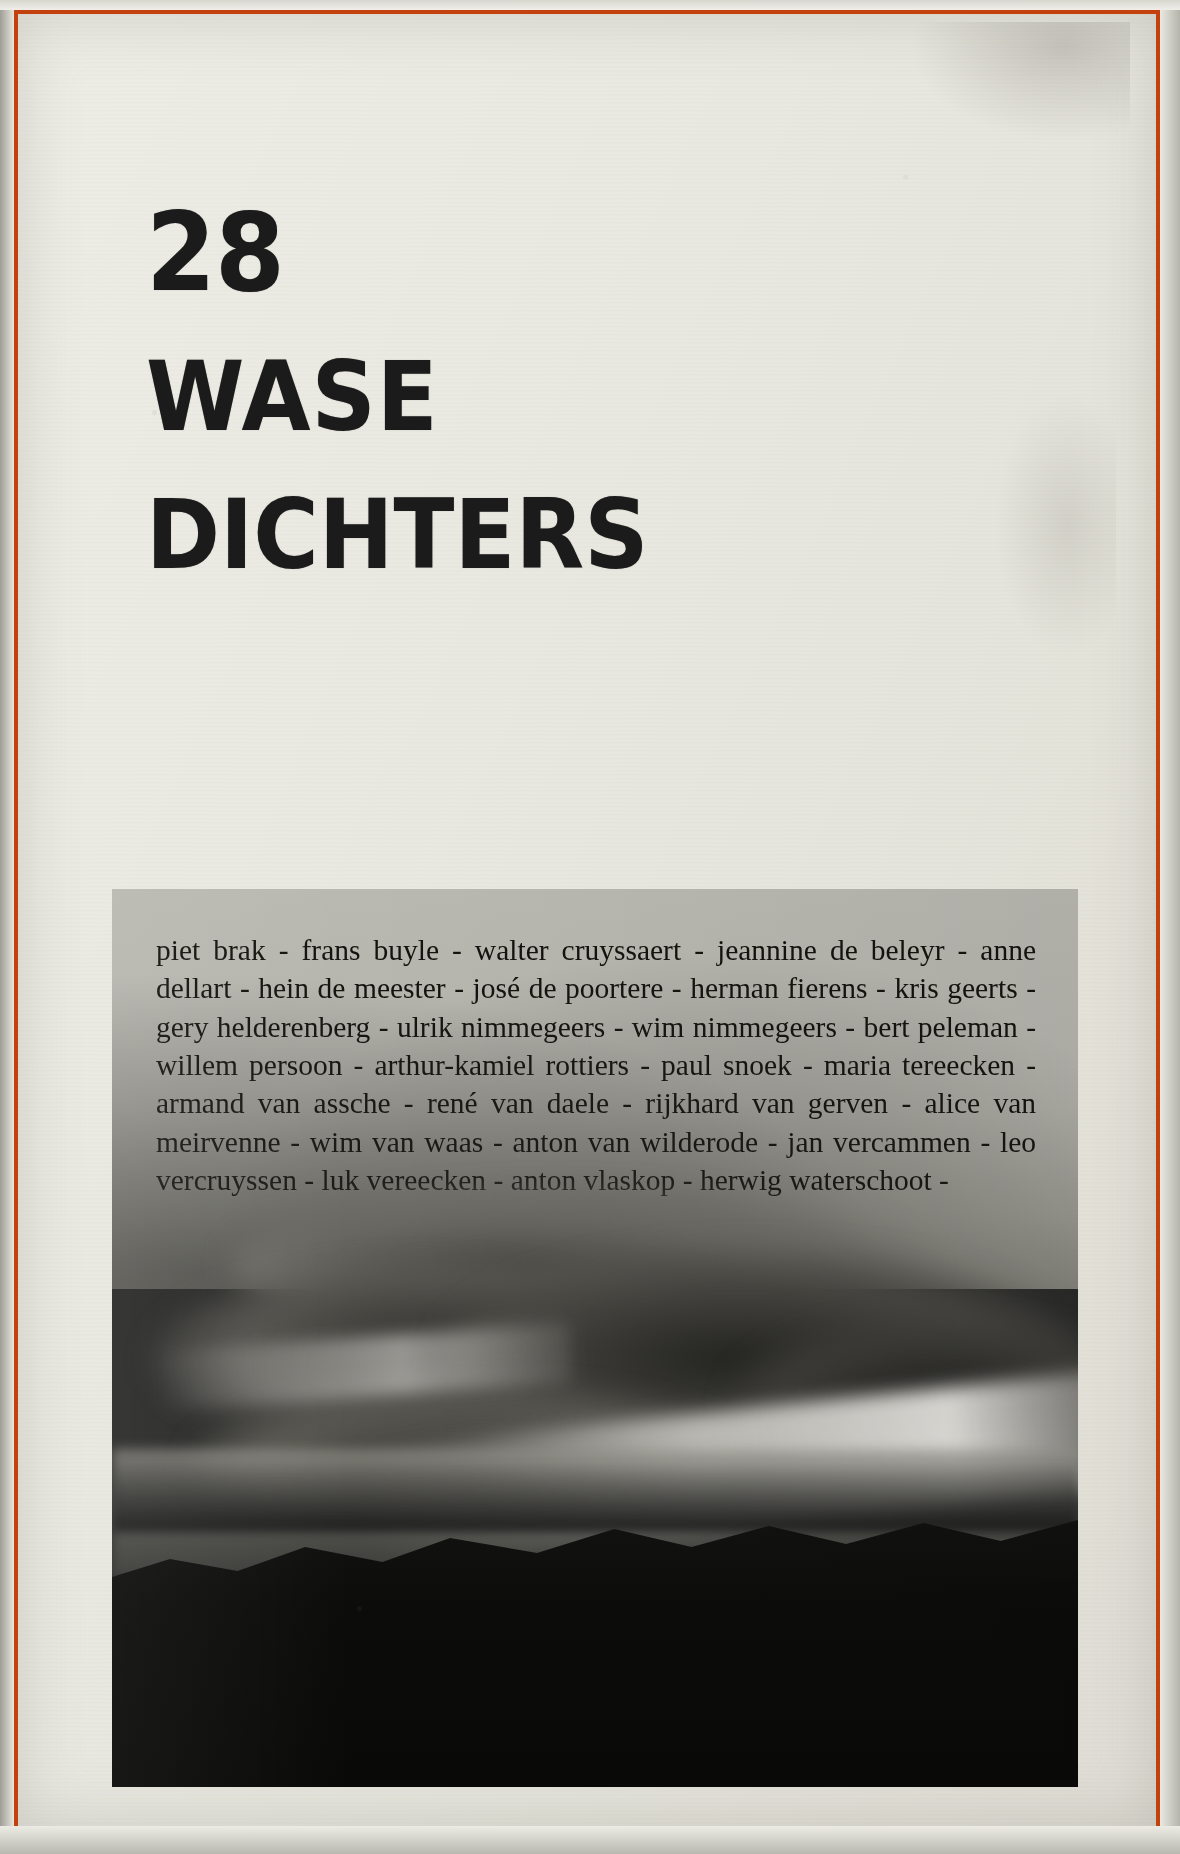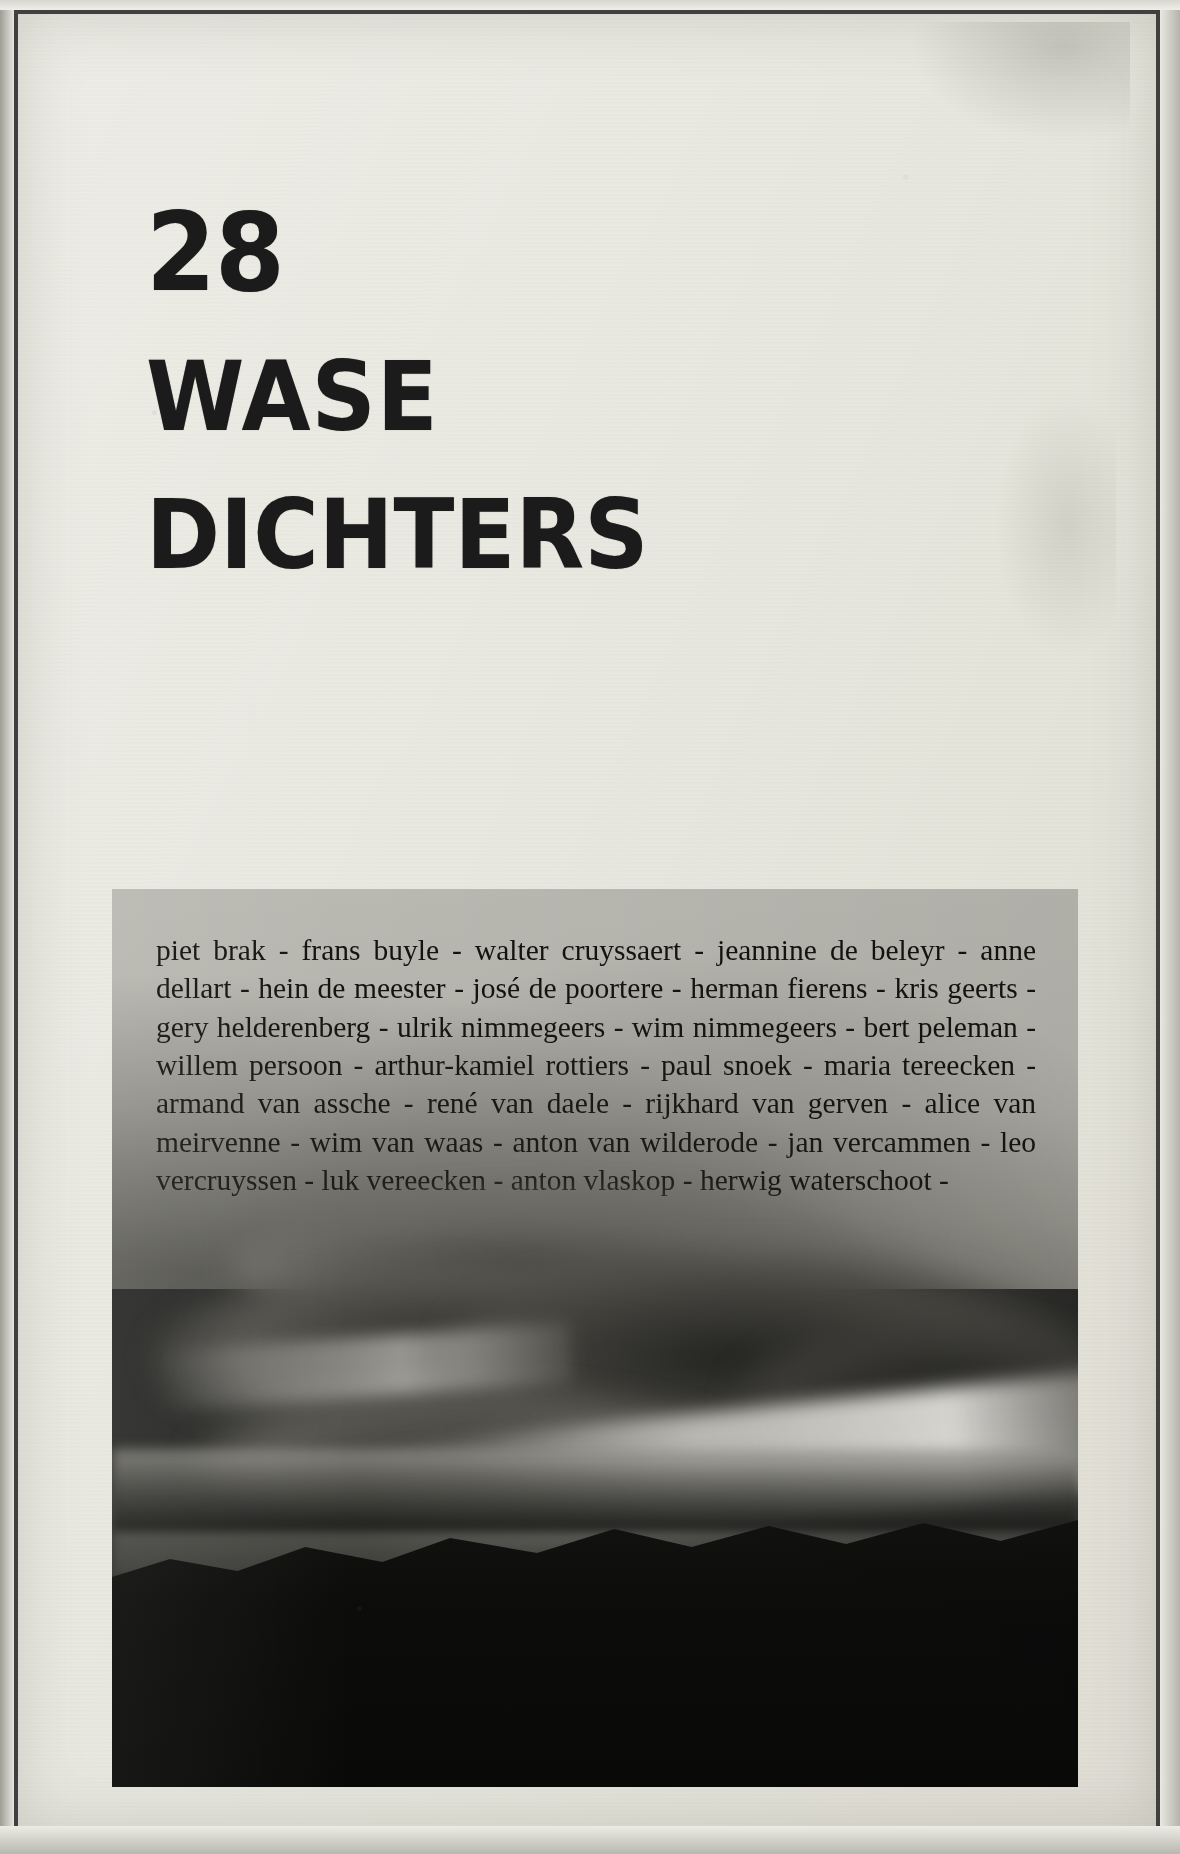--- a/index.html
+++ b/index.html
@@ -12,21 +12,21 @@
     height: 1854px;
     overflow: hidden;
     font-family: "Liberation Serif", serif;
   }
 
   
   #scan {
     position: relative;
     width: 1180px;
     height: 1854px;
-    background: #404040;
+    background: #c2410c;
   }
 
   
   .scan-edge {
     position: absolute;
     background: #cdccc4;
   }
   .edge-left   { left: 0;    top: 0;   width: 14px;  height: 1854px;
                  background: linear-gradient(to right, #9f9e96, #e6e5de); }
   .edge-right  { right: 0;   top: 0;   width: 20px;  height: 1854px;

